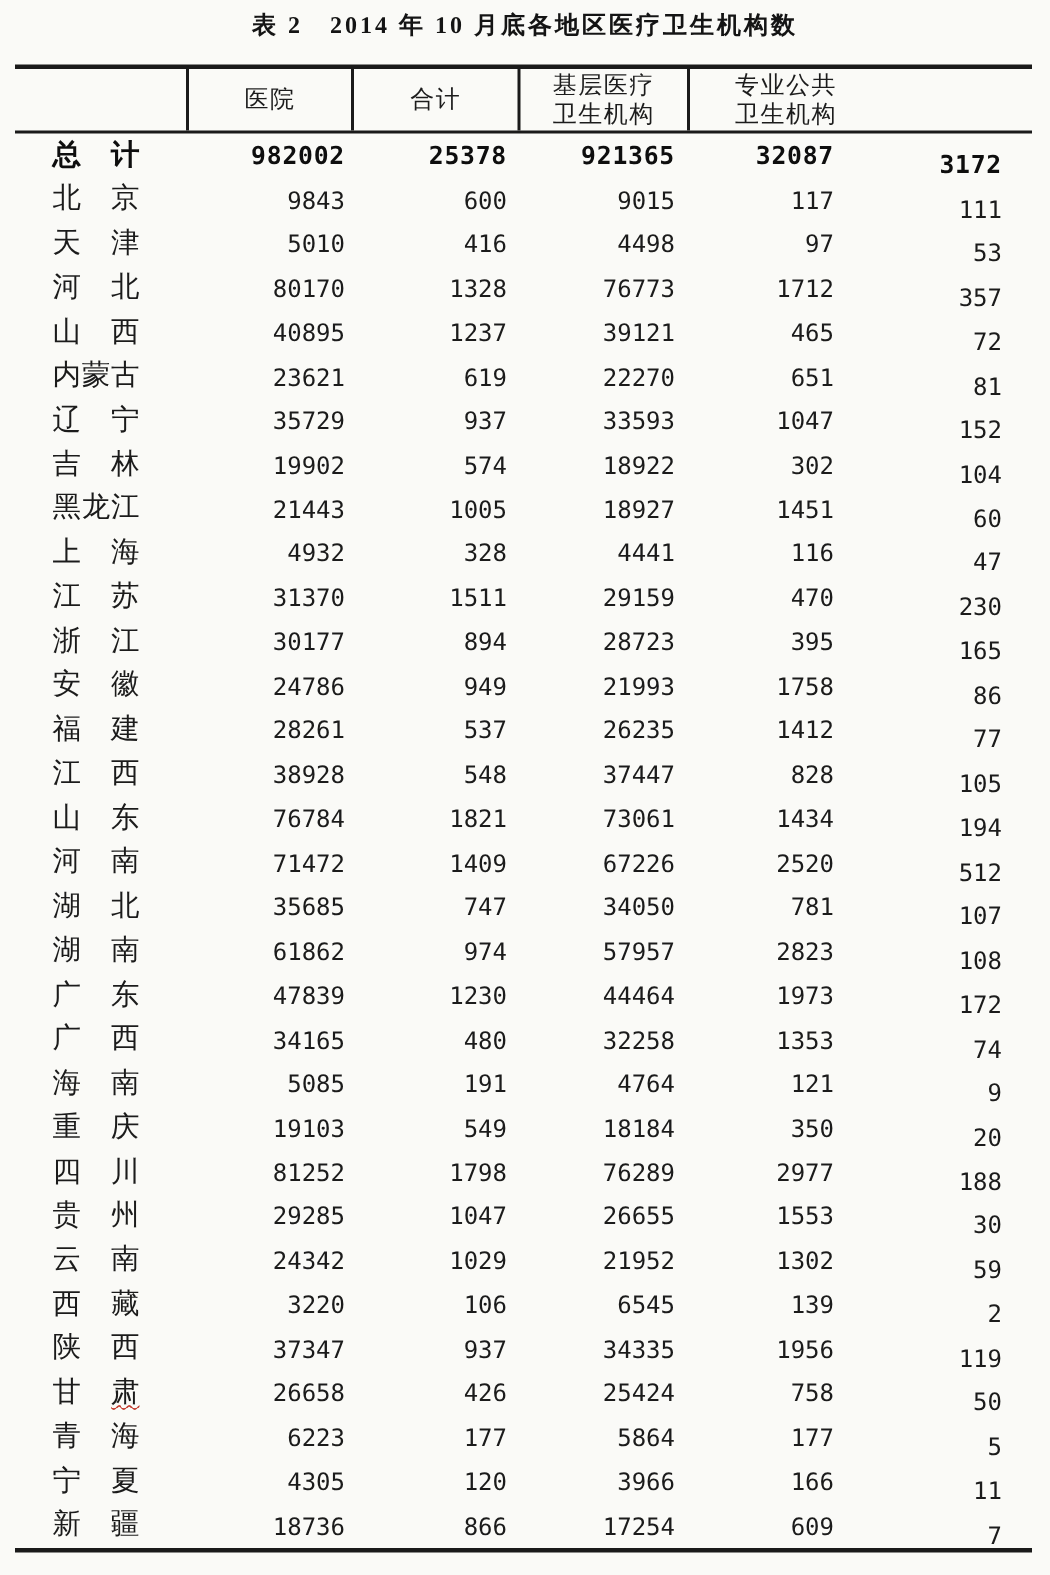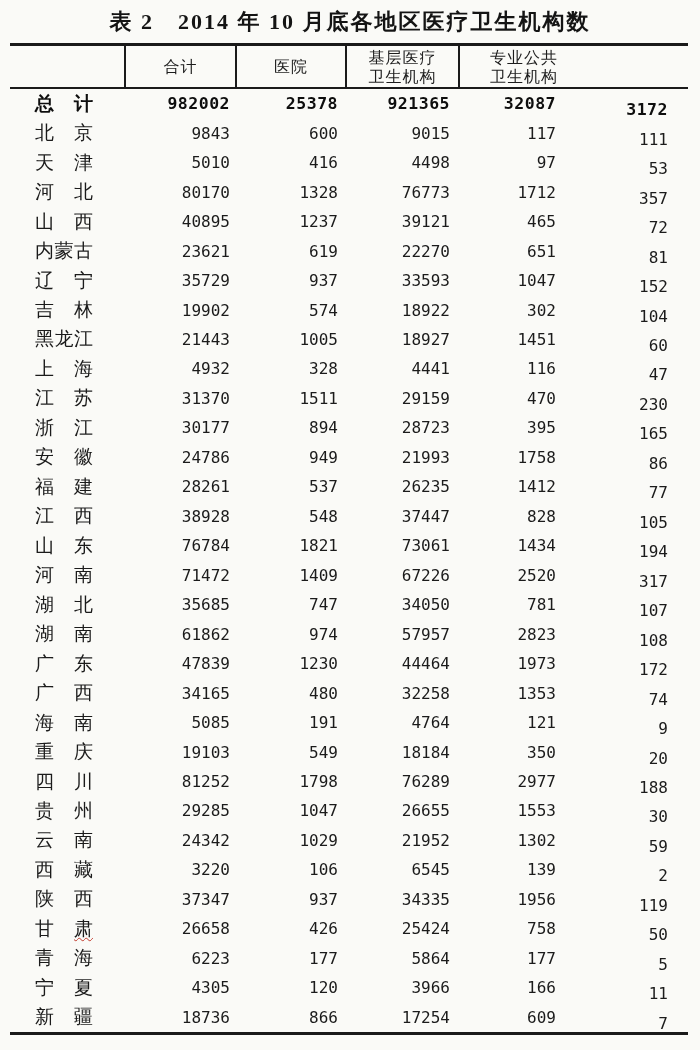--- a/index.html
+++ b/index.html
@@ -8,21 +8,21 @@
     background: #fafaf7;
     font-family: "Liberation Serif", "DejaVu Serif", serif;
     color: #1c1c1c;
     overflow: hidden;
     position: relative;
   }
   .title {
     position: absolute;
     top: 7px; left: 0; width: 700px;
     text-align: center;
-    font-size: 22px;
+    font-size: 16px;
     font-weight: 700;
     letter-spacing: 2px;
     color: #141414;
     white-space: nowrap;
   }
   .table {
     position: absolute;
     left: 10px; top: 43px;
     width: 678px;
     border-top: 3px solid #1a1a1a;
@@ -90,25 +90,25 @@
   }
 </style>
 </head>
 <body>
 
 <div class="page">
   <div class="title">表 2　2014 年 10 月底各地区医疗卫生机构数</div>
   <div class="table">
     <div class="thead">
         <div class="hcell c0"></div>
+        <div class="hcell c2">
+          <div>医院</div>
+        </div>
         <div class="hcell c1">
           <div>合计</div>
-        </div>
-        <div class="hcell c2">
-          <div>医院</div>
         </div>
         <div class="hcell c3">
           <div>基层医疗</div>
           <div>卫生机构</div>
         </div>
         <div class="hcell c4">
           <div>专业公共</div>
           <div>卫生机构</div>
         </div>
       </div>
@@ -293,21 +293,21 @@
         </div>
         <div class="trow">
           <div class="cell region c0"><span class="rbox">
               <span>河</span>
               <span>南</span>
             </span></div>
           <div class="cell num c1">71472</div>
           <div class="cell num c2">1409</div>
           <div class="cell num c3">67226</div>
           <div class="cell num c4">2520</div>
-          <div class="cell num c5">317</div>
+          <div class="cell num c5">512</div>
         </div>
         <div class="trow">
           <div class="cell region c0"><span class="rbox">
               <span>湖</span>
               <span>北</span>
             </span></div>
           <div class="cell num c1">35685</div>
           <div class="cell num c2">747</div>
           <div class="cell num c3">34050</div>
           <div class="cell num c4">781</div>

